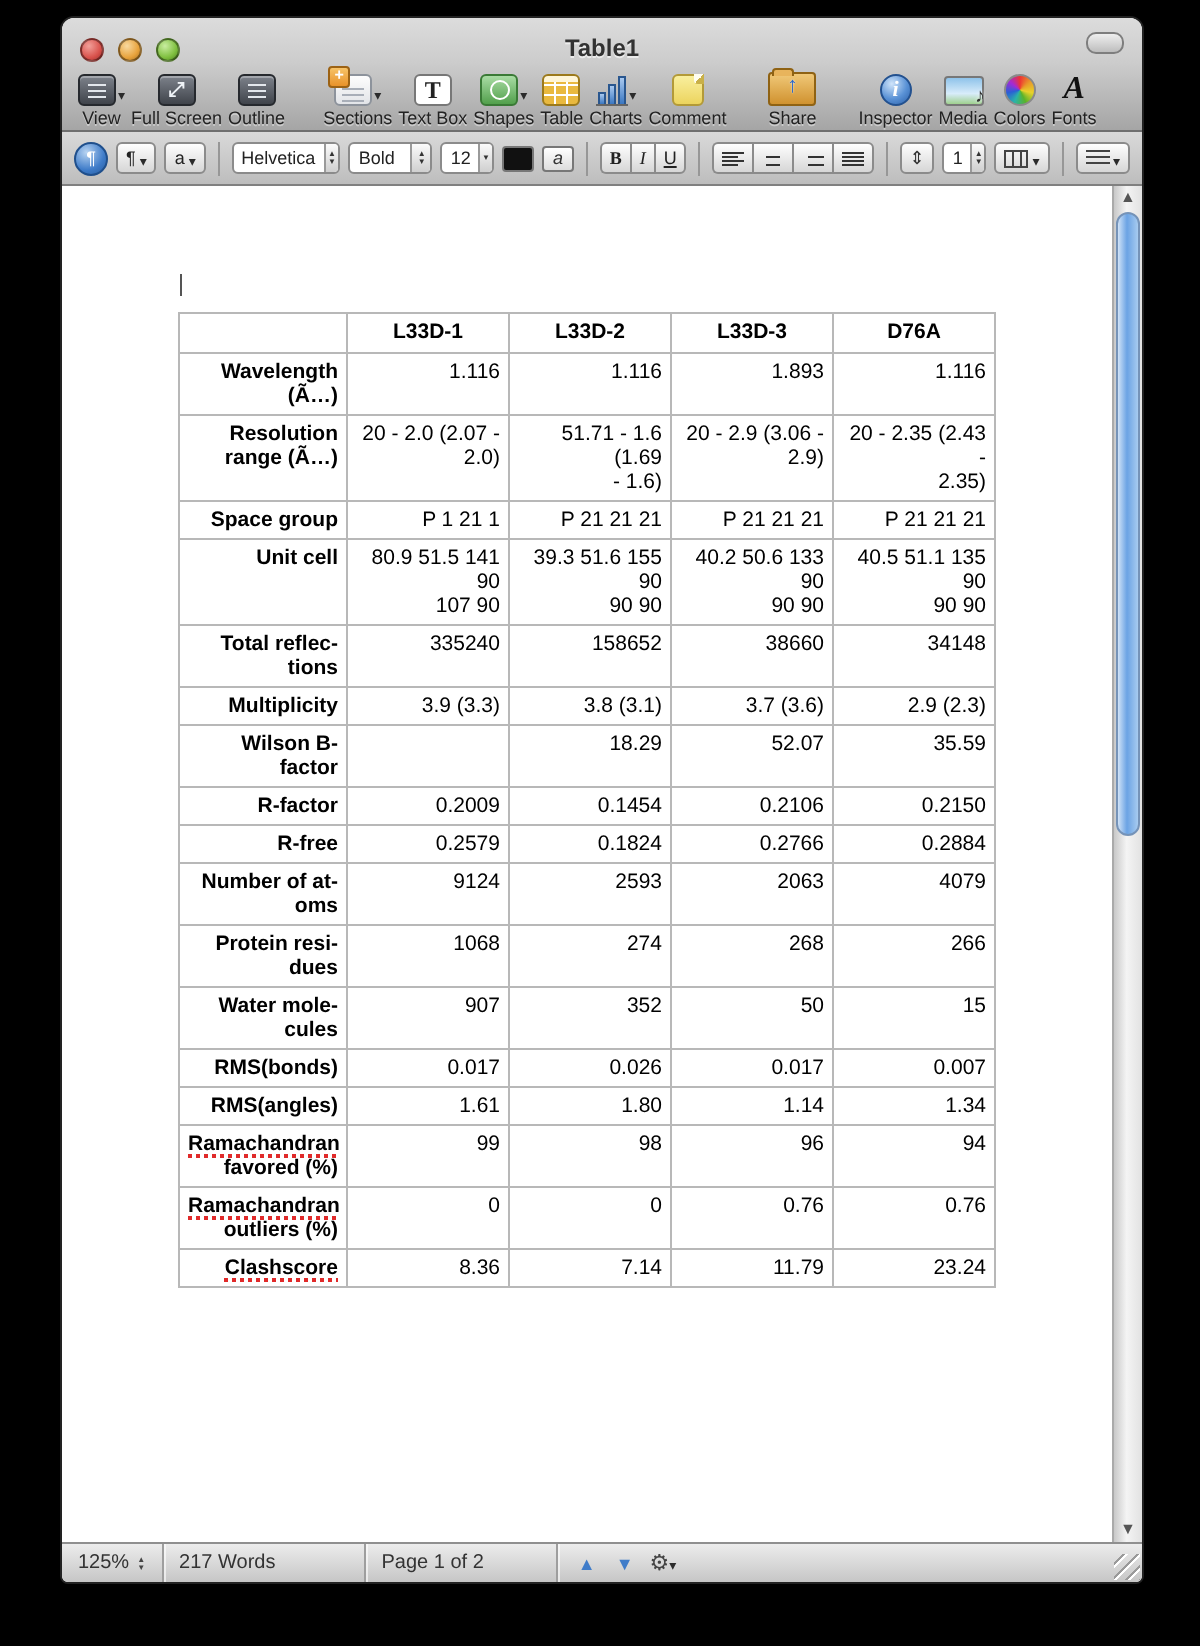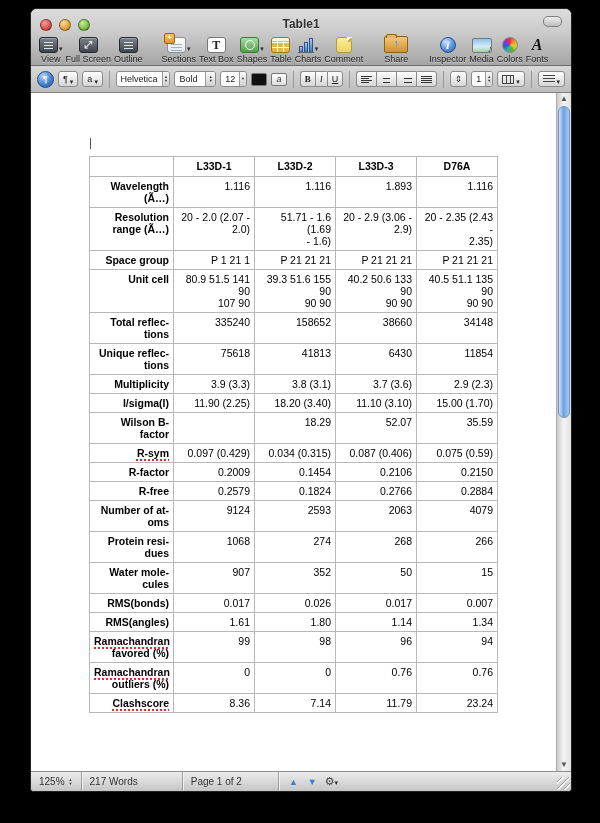--- a/index.html
+++ b/index.html
@@ -414,53 +414,32 @@
 90 90</td>
             </tr>
             <tr>
               <th><span>Total reflec-</span><br><span>tions</span></th>
               <td>335240</td>
               <td>158652</td>
               <td>38660</td>
               <td>34148</td>
             </tr>
             <tr>
-              <th><span>Unique reflec-</span><br><span>tions</span></th>
-              <td>75618</td>
-              <td>41813</td>
-              <td>6430</td>
-              <td>11854</td>
-            </tr>
-            <tr>
               <th><span>Multiplicity</span></th>
               <td>3.9 (3.3)</td>
               <td>3.8 (3.1)</td>
               <td>3.7 (3.6)</td>
               <td>2.9 (2.3)</td>
             </tr>
             <tr>
-              <th><span>I/sigma(I)</span></th>
-              <td>11.90 (2.25)</td>
-              <td>18.20 (3.40)</td>
-              <td>11.10 (3.10)</td>
-              <td>15.00 (1.70)</td>
-            </tr>
-            <tr>
               <th><span>Wilson B-</span><br><span>factor</span></th>
               <td></td>
               <td>18.29</td>
               <td>52.07</td>
               <td>35.59</td>
-            </tr>
-            <tr>
-              <th><span class="misspelled">R-sym</span></th>
-              <td>0.097 (0.429)</td>
-              <td>0.034 (0.315)</td>
-              <td>0.087 (0.406)</td>
-              <td>0.075 (0.59)</td>
             </tr>
             <tr>
               <th><span>R-factor</span></th>
               <td>0.2009</td>
               <td>0.1454</td>
               <td>0.2106</td>
               <td>0.2150</td>
             </tr>
             <tr>
               <th><span>R-free</span></th>

